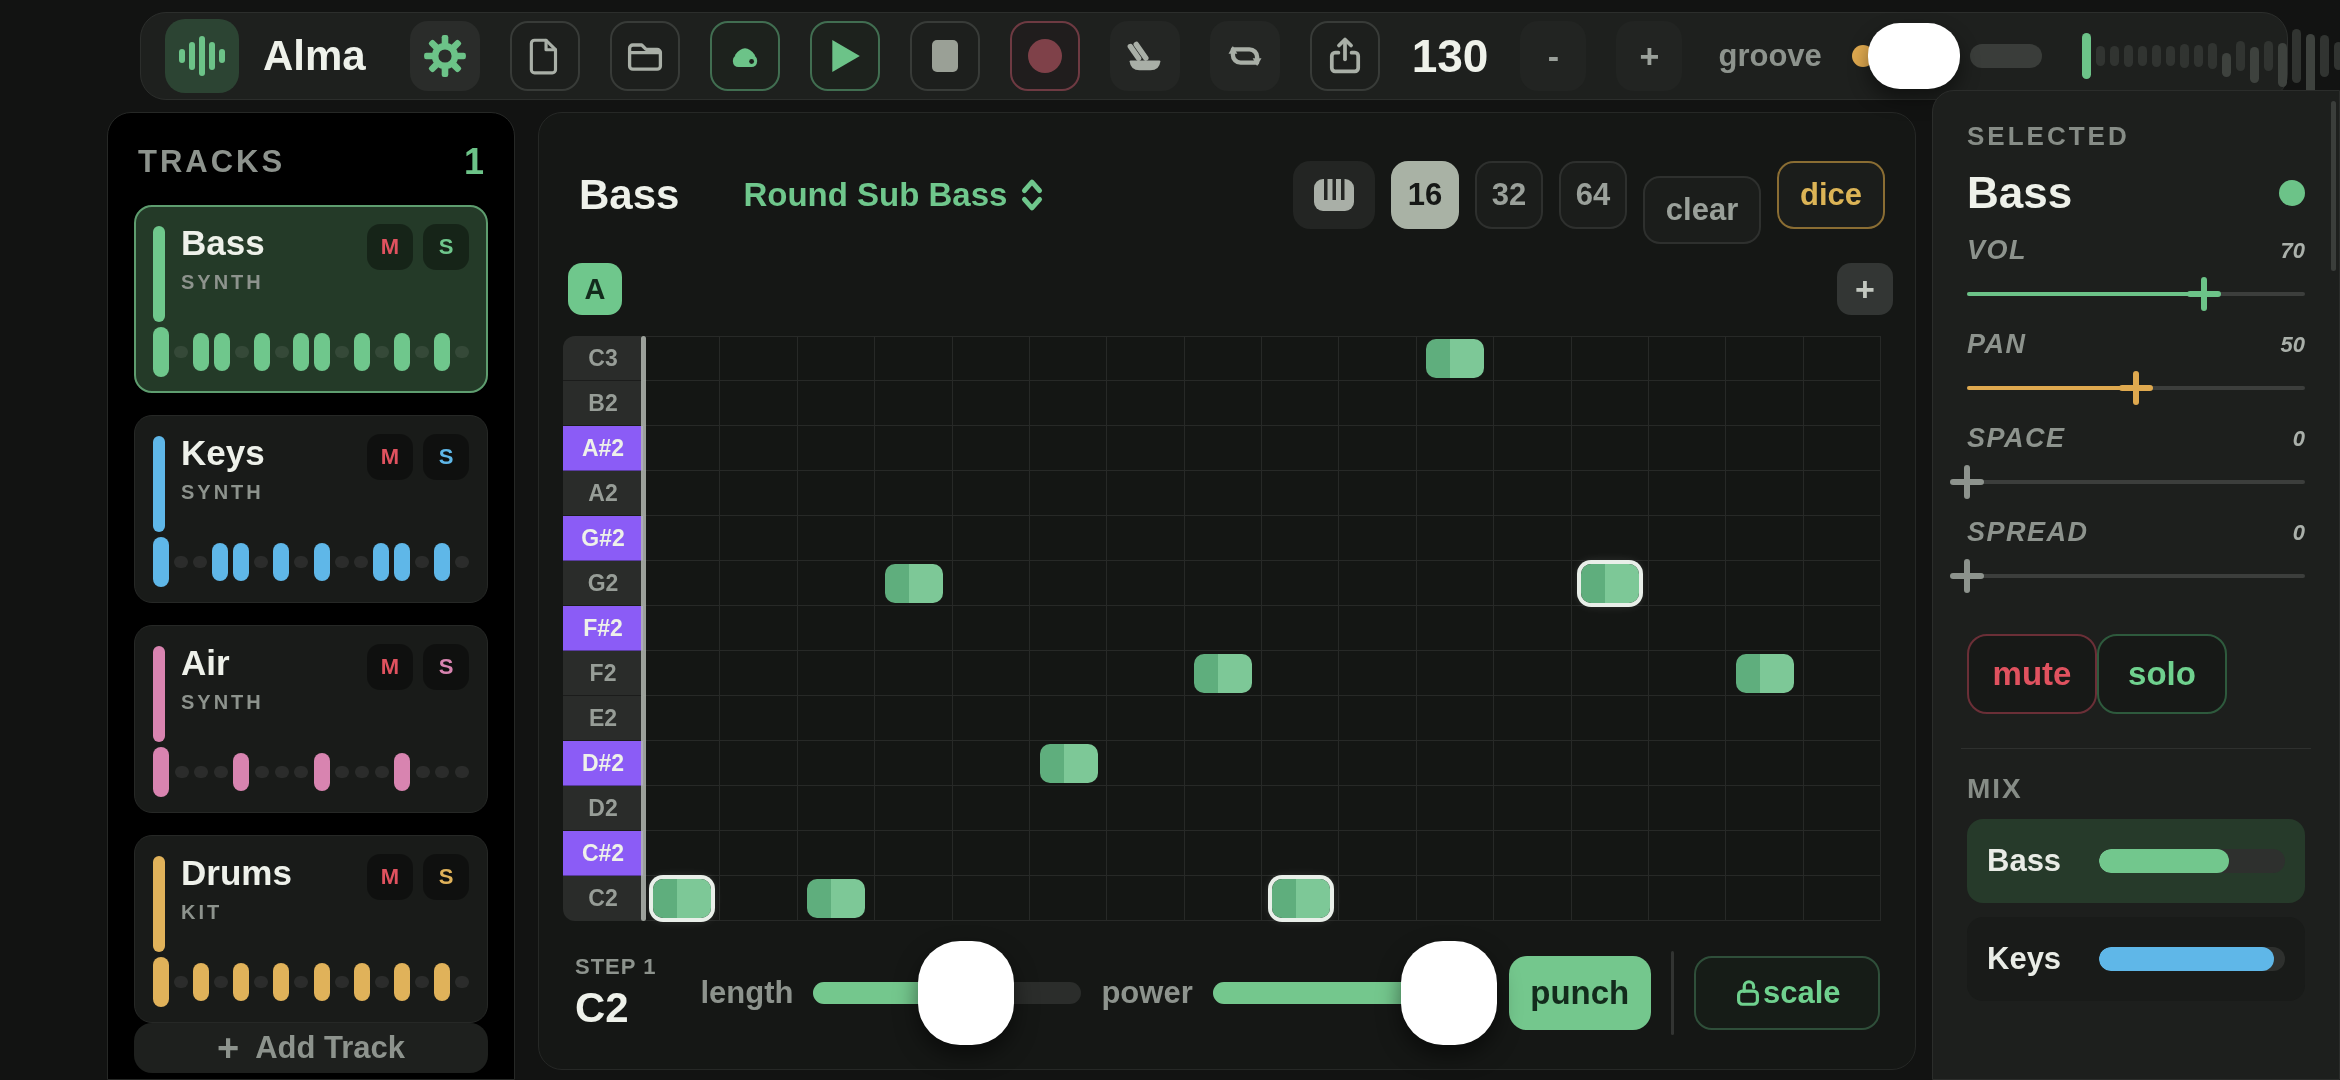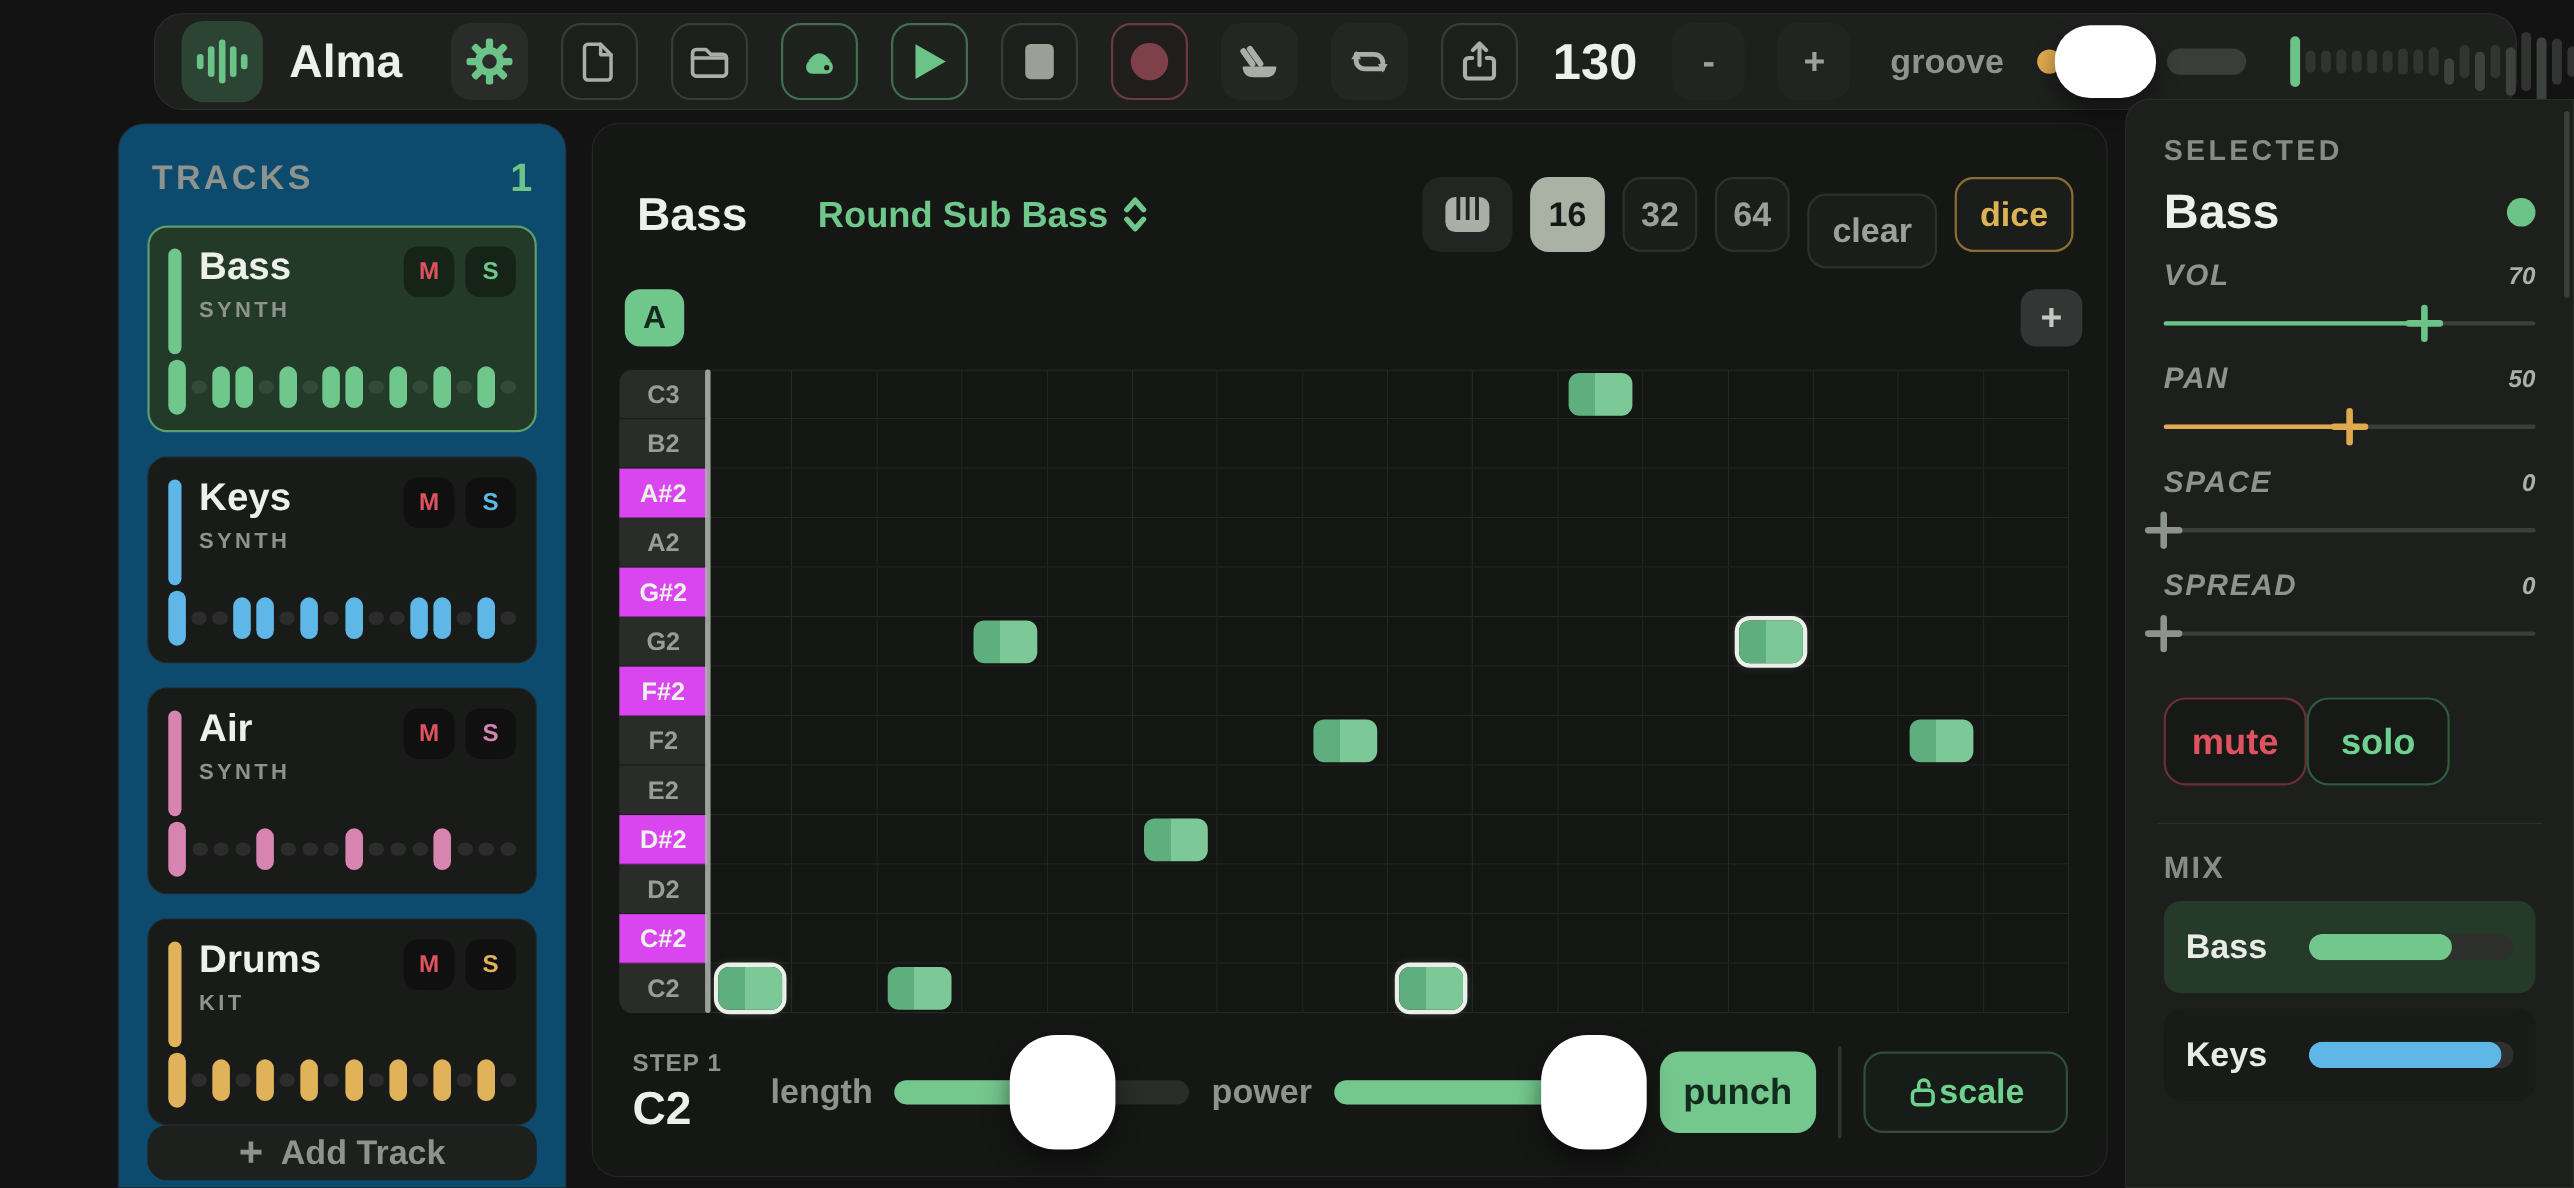--- a/index.html
+++ b/index.html
@@ -31,21 +31,21 @@
   .groove-rest{position:absolute;left:118px;top:50%;transform:translateY(-50%);width:72px;height:24px;
     border-radius:12px;background:#3a3d3a;}
   .groove-knob{position:absolute;left:16px;top:50%;transform:translateY(-50%);width:92px;height:66px;
     border-radius:32px;background:#ffffff;box-shadow:0 10px 20px rgba(0,0,0,.45);z-index:2;}
   .waveform{margin-left:auto;display:flex;align-items:center;gap:5px;height:70px;}
   .wbar{width:9px;border-radius:5px;background:#313431;}
   .wbar.green{background:#6cc388;}
   .wbar.light{background:#3e423e;transform:translateY(9px);}
 
   
-  .sidebar{position:absolute;left:107px;top:112px;width:408px;height:968px;background:#0c4a6e;
+  .sidebar{position:absolute;left:107px;top:112px;width:408px;height:968px;background:#000000;
     border:1px solid #262826;border-radius:24px 24px 0 0;padding:28px 26px 6px;display:flex;flex-direction:column;}
   .sb-head{display:flex;align-items:center;justify-content:space-between;padding:0 4px;}
   .sb-title{font-size:31px;font-weight:bold;letter-spacing:3px;color:#8d938d;}
   .sb-count{font-size:36px;font-weight:bold;color:#6cc388;}
   .tcard{margin-top:22px;border-radius:18px;background:#191b19;border:1px solid #262826;
     padding:18px 18px 14px;cursor:pointer;}
   .tcard.sel{background:#243a28;border:2px solid #5e9d6f;padding:17px 17px 13px;}
   .trow{display:flex;align-items:flex-start;}
   .cbar{width:12px;height:96px;border-radius:6px;margin-right:16px;margin-top:2px;}
   .tinfo{flex:1;}
@@ -82,21 +82,21 @@
     padding:0 22px 0 29px;}
   .abtn{width:54px;height:52px;border-radius:14px;border:none;background:#6fc78c;color:#132b1c;
     font-family:inherit;font-size:29px;font-weight:bold;cursor:pointer;}
   .lane-add{width:56px;height:52px;border-radius:14px;border:none;background:#333634;color:#c3c8c0;
     font-size:34px;font-weight:bold;cursor:pointer;font-family:inherit;line-height:0;}
   .roll{position:relative;margin:21px 0 0 24px;width:1318px;display:grid;
     grid-template-columns:80px repeat(16,77.375px);grid-auto-rows:45px;}
   .rlabel{display:flex;align-items:center;justify-content:center;font-size:23px;font-weight:bold;
     border-bottom:1px solid rgba(0,0,0,.35);}
   .rlabel.nat{background:#2a2c2a;color:#979d97;}
-  .rlabel.shp{background:#d946ef;color:#eef1ea;}
+  .rlabel.shp{background:#8b5cf6;color:#eef1ea;}
   .rlabel.first{border-top-left-radius:12px;}
   .rlabel.last{border-bottom-left-radius:12px;border-bottom:none;}
   .cell{background:#141614;border-right:1px solid #272927;border-bottom:1px solid #272927;cursor:pointer;}
   .cell.toprow{border-top:1px solid #272927;}
   .playhead{position:absolute;left:78px;top:0;width:5px;height:585px;background:#b2b7b0;border-radius:3px;
     opacity:.85;z-index:2;}
   .note{position:absolute;width:58px;height:39px;border-radius:10px;z-index:3;cursor:pointer;
     background:linear-gradient(90deg,#5fae7d 0 42%,#7dc897 42%);}
   .note.ring{box-shadow:0 0 0 4px #e9efe9,0 0 12px rgba(255,255,255,.25);}
   .sbar{display:flex;align-items:center;margin:26px 30px 0;height:92px;gap:20px;}

